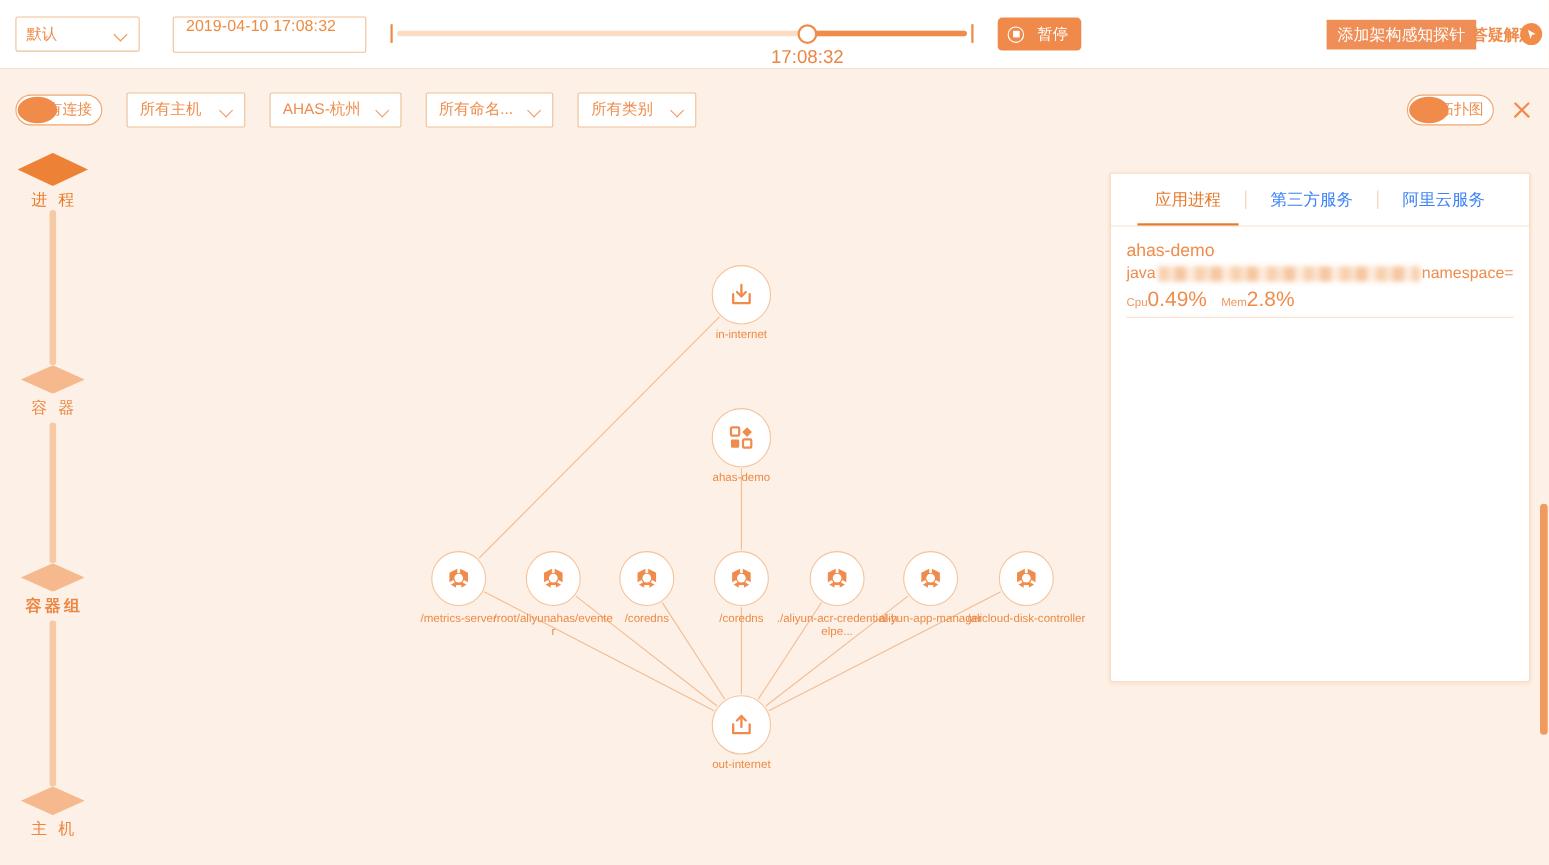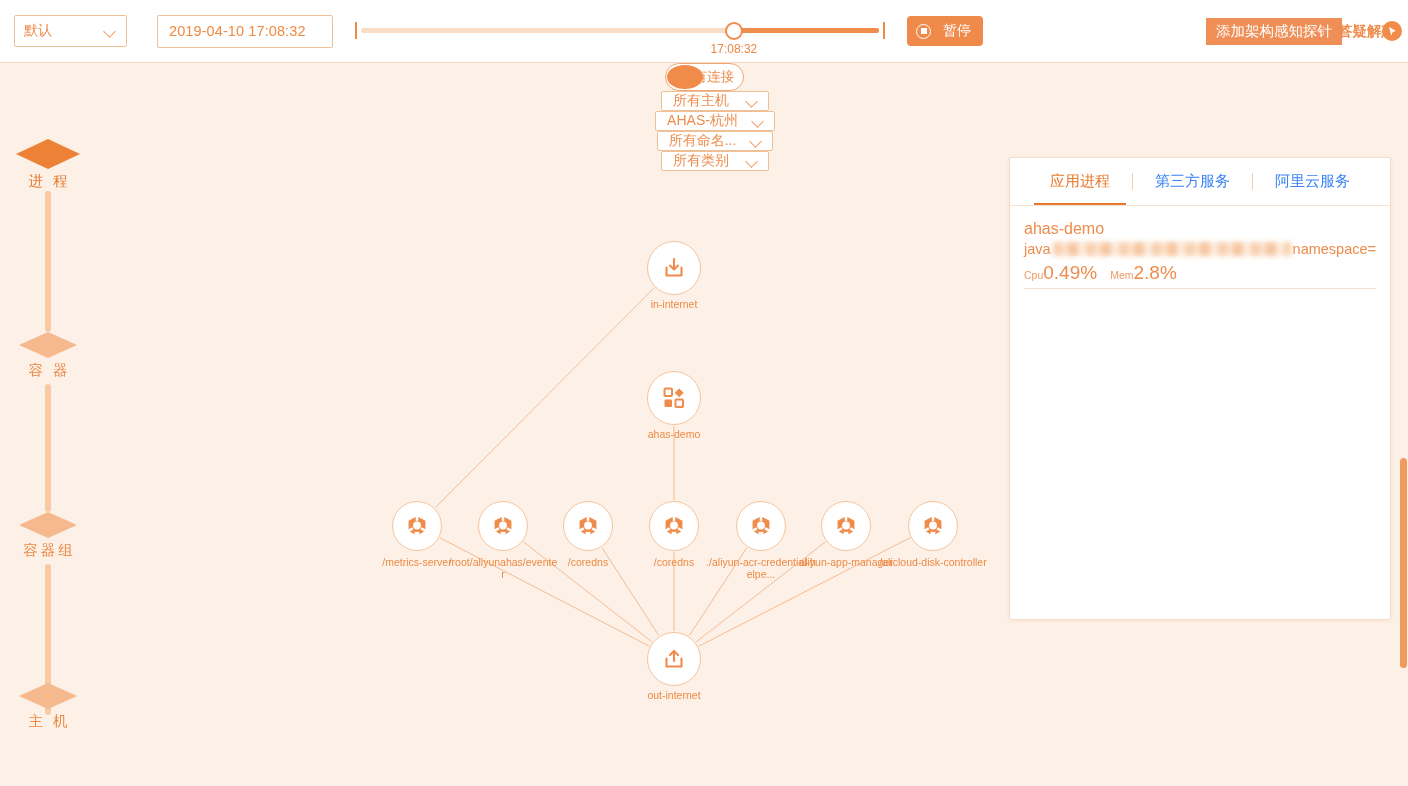--- a/index.html
+++ b/index.html
@@ -31,21 +31,21 @@
   }
   .chev::before {
     content: ""; position: absolute; left: 1px; top: 0;
     width: 8px; height: 8px;
     border-right: 1.6px solid #ef9a62; border-bottom: 1.6px solid #ef9a62;
     transform: rotate(45deg);
   }
   .datebox {
     margin-left: 30px; width: 176px; height: 33px;
     border: 1px solid #efbf96; background: #fff; border-radius: 2px;
-    display: flex; align-items: center; padding: 0 11px;
+    display: flex; align-items: flex-start; padding: 0 11px;
     font-size: 14.5px; color: #ee8a41; letter-spacing: .1px; cursor: text;
   }
 
   
   .slider-wrap { position: relative; margin-left: 22px; width: 530px; height: 44px; }
   .sl-cap-l, .sl-cap-r {
     position: absolute; top: 13px; width: 2px; height: 17px; background: #eb8a46;
   }
   .sl-cap-l { left: 0; } .sl-cap-r { right: 0; }
   .sl-track {
@@ -56,21 +56,21 @@
     position: absolute; left: 71.5%; right: 6px; top: 19px; height: 5px;
     background: #ef8c4c; border-radius: 3px;
   }
   .sl-handle {
     position: absolute; left: 71.5%; top: 13px; margin-left: -9px;
     width: 18px; height: 18px; border-radius: 50%;
     background: #fff; border: 2px solid #ef8c4c; cursor: grab;
   }
   .sl-label {
     position: absolute; left: 71.5%; top: 33px; transform: translateX(-50%);
-    font-size: 12px; color: #ea8646; white-space: nowrap;
+    font-size: 17px; color: #ea8646; white-space: nowrap;
   }
 
   .btn-pause {
     margin-left: 22px; height: 30px; padding: 0 12px 0 9px;
     background: #f08a4b; border-radius: 4px; color: #fff;
     display: flex; align-items: center; gap: 12px;
     font-size: 14px; cursor: pointer; border: none;
   }
   .ic-pause {
     width: 15px; height: 15px; border: 1.6px solid #fff; border-radius: 50%;
@@ -92,21 +92,21 @@
   .help-dot {
     position: absolute; right: -6px; top: 50%; margin-top: -10px;
     width: 20px; height: 20px; border-radius: 50%; background: #f18c4a;
     display: flex; align-items: center; justify-content: center; cursor: pointer;
   }
   .help-dot svg { display:block; }
 
   
   .filterbar {
     position: absolute; left: 0; top: 63px; width: 1408px; height: 74px;
-    background: #fdf1e7; display: flex; align-items: center; padding: 0 14px; flex-direction: column;
+    background: #fdf1e7; display: flex; align-items: center; padding: 0 14px;
   }
   .toggle {
     position: relative; width: 79px; height: 28px; border-radius: 14px;
     border: 1px solid #f0a672; background: #fff; cursor: pointer; flex: 0 0 auto;
   }
   .toggle .knob {
     position: absolute; left: 1px; top: 1px; width: 36px; height: 24px;
     border-radius: 50%; background: #f18b49;
   }
   .toggle .tlabel {
@@ -302,25 +302,25 @@
       <div class="lv active" style="top: 2px;">
         <div class="dia"></div>
         <div class="nm">进 程</div>
       </div>
       <div class="lvline" style="top: 247px; height: 128px;"></div>
       <div class="lv" style="top: 195px;">
         <div class="dia"></div>
         <div class="nm">容 器</div>
       </div>
       <div class="lvline" style="top: 427px; height: 151px;"></div>
-      <div class="lv" style="top: 375px;">
+      <div class="lv" style="top: 375px; font-weight: bold;">
         <div class="dia"></div>
         <div class="nm">容器组</div>
       </div>
-      <div class="lv" style="top: 546px; text-align: center;">
+      <div class="lv" style="top: 578px; text-align: center;">
         <div class="dia"></div>
         <div class="nm">主 机</div>
       </div>
     </div>
 
   <div class="canvas">
     <svg class="edges" width="1312" height="649">
         <line x1="558.23949201962" y1="150.83739711649037" x2="339.3490431246385" y2="370.5795598204018" stroke="#f3bb92" stroke-width="1"></line>
         <line x1="578" y1="289" x2="578" y2="363" stroke="#f3bb92" stroke-width="1"></line>
         <line x1="578" y1="415" x2="578" y2="494" stroke="#f3bb92" stroke-width="1"></line>

